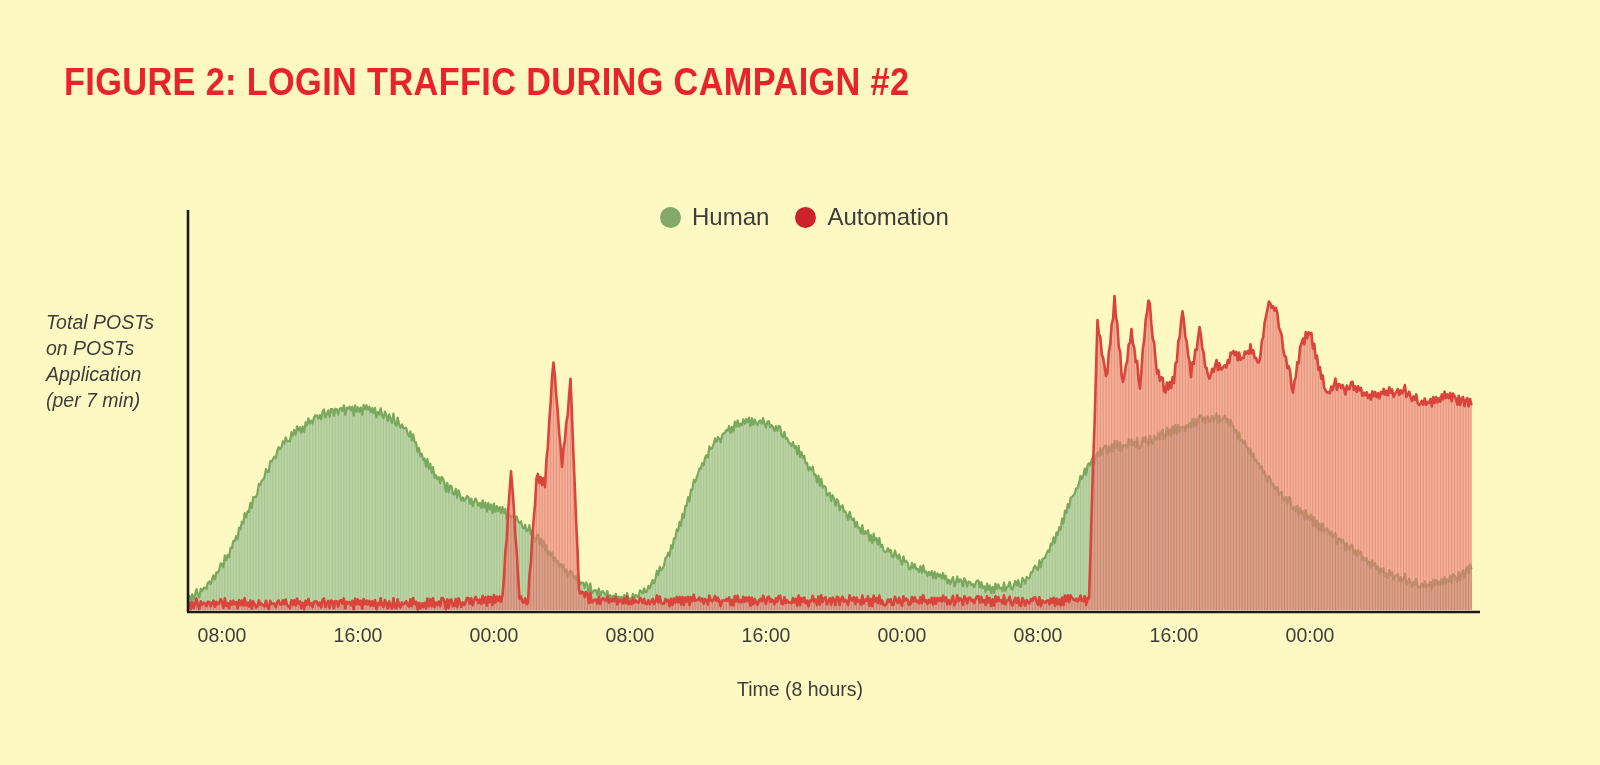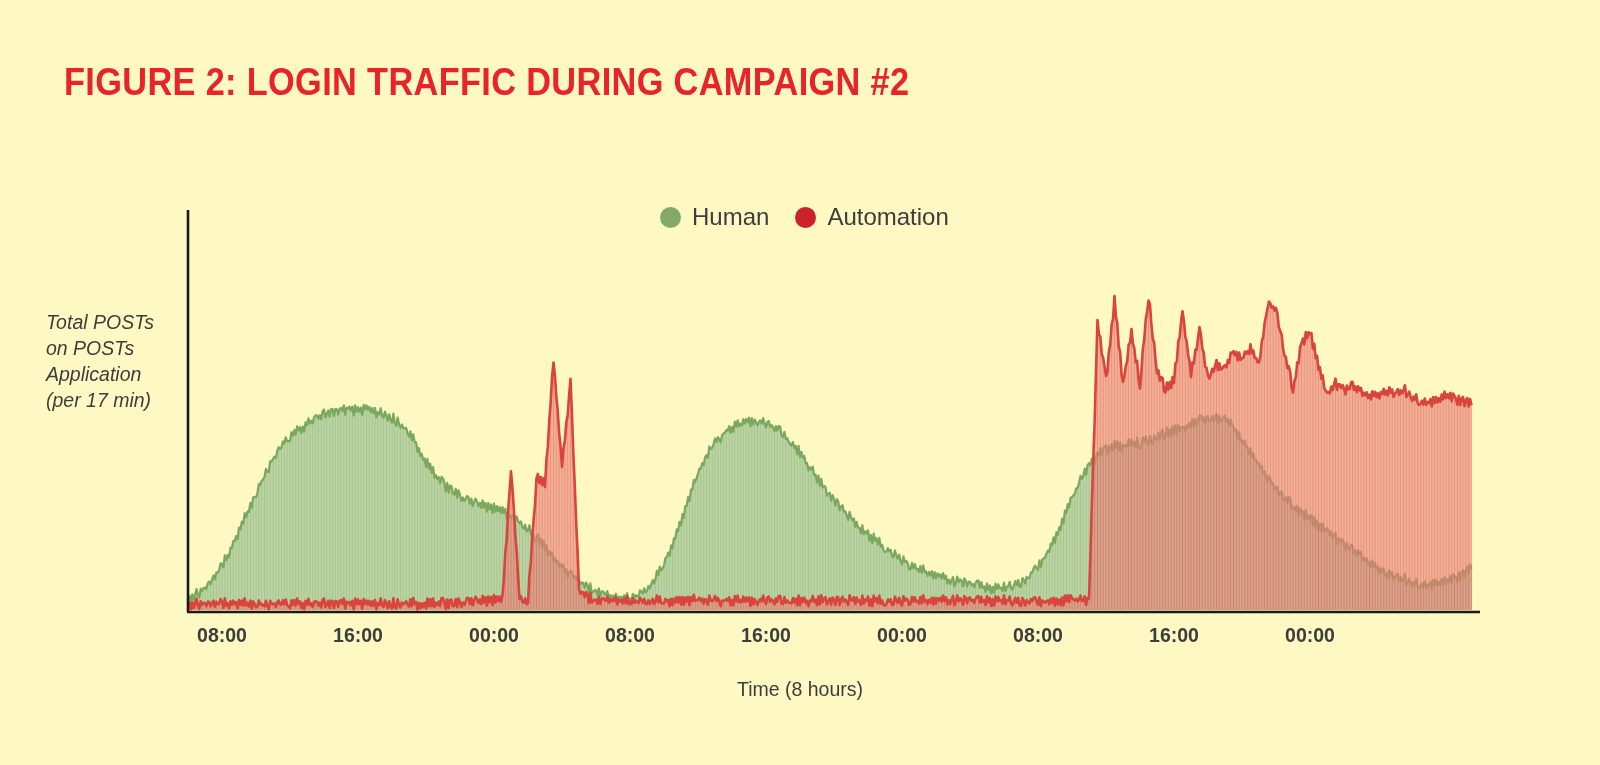--- a/index.html
+++ b/index.html
@@ -87,21 +87,20 @@
     width: 1600px;
     height: 26px;
   }
   .x-tick-label {
     position: absolute;
     top: 0;
     font-size: 19.5px;
     color: #3d3d3d;
     transform: translateX(-50%);
     white-space: nowrap;
-    font-weight: bold;
   }
   
   #plot-area {
     position: absolute;
     left: 0;
     top: 0;
     width: 1600px;
     height: 765px;
   }
   #plot-svg {
@@ -125,21 +124,21 @@
     <div class="legend-item">
       <span class="legend-dot" style="background:#cc2229"></span>
       <span class="legend-label">Automation</span>
     </div>
   </div>
 
   <div id="y-axis-label">
     <span>Total POSTs</span>
     <span>on POSTs</span>
     <span>Application</span>
-    <span>(per 17 min)</span>
+    <span>(per 7 min)</span>
   </div>
 
   <div id="plot-area">
     <svg id="plot-svg" width="1600" height="765">
         <g>
           <path d="M 188.00 610.00 L 188.00 597.40 L 189.42 595.84 L 190.83 601.87 L 192.25 594.30 L 193.67 599.77 L 195.08 594.46 L 196.50 589.02 L 197.92 594.67 L 199.33 597.40 L 200.75 588.72 L 202.17 591.04 L 203.58 588.12 L 205.00 587.63 L 206.42 588.84 L 207.83 582.73 L 209.25 581.54 L 210.67 584.27 L 212.08 579.44 L 213.50 575.33 L 214.92 579.49 L 216.33 572.40 L 217.75 572.75 L 219.17 569.91 L 220.58 563.41 L 222.00 563.78 L 223.42 567.40 L 224.83 555.32 L 226.25 560.19 L 227.67 554.79 L 229.08 557.32 L 230.50 547.58 L 231.92 548.00 L 233.33 540.80 L 234.75 541.23 L 236.17 536.04 L 237.58 539.00 L 239.00 527.70 L 240.42 529.50 L 241.83 521.73 L 243.25 523.57 L 244.67 513.13 L 246.08 517.31 L 247.50 511.41 L 248.92 512.01 L 250.33 502.84 L 251.75 507.88 L 253.17 497.32 L 254.58 496.99 L 256.00 497.25 L 257.42 493.00 L 258.83 483.89 L 260.25 484.88 L 261.67 480.83 L 263.08 479.56 L 264.50 477.16 L 265.92 468.97 L 267.33 471.75 L 268.75 472.01 L 270.17 461.22 L 271.58 461.57 L 273.00 458.96 L 274.42 456.59 L 275.83 458.13 L 277.25 450.88 L 278.67 447.13 L 280.08 449.03 L 281.50 447.21 L 282.92 441.27 L 284.33 443.53 L 285.75 437.27 L 287.17 441.39 L 288.58 441.00 L 290.00 441.40 L 291.42 432.23 L 292.83 435.71 L 294.25 430.02 L 295.67 434.64 L 297.08 426.28 L 298.50 430.48 L 299.92 427.12 L 301.33 432.90 L 302.75 426.55 L 304.17 431.81 L 305.58 422.22 L 307.00 425.19 L 308.42 418.29 L 309.83 423.48 L 311.25 420.64 L 312.67 423.24 L 314.08 417.09 L 315.50 415.34 L 316.92 415.39 L 318.33 418.70 L 319.75 415.10 L 321.17 419.43 L 322.58 411.34 L 324.00 409.44 L 325.42 417.45 L 326.83 413.89 L 328.25 410.35 L 329.67 416.89 L 331.08 409.02 L 332.50 409.09 L 333.92 415.87 L 335.33 408.97 L 336.75 409.05 L 338.17 414.58 L 339.58 408.91 L 341.00 407.90 L 342.42 411.10 L 343.83 405.25 L 345.25 414.75 L 346.67 407.57 L 348.08 408.70 L 349.50 406.57 L 350.92 410.57 L 352.33 406.61 L 353.75 415.50 L 355.17 405.42 L 356.58 411.59 L 358.00 407.24 L 359.42 411.79 L 360.83 407.53 L 362.25 414.87 L 363.67 404.82 L 365.08 409.27 L 366.50 405.25 L 367.92 409.76 L 369.33 406.63 L 370.75 412.12 L 372.17 408.07 L 373.58 413.19 L 375.00 407.80 L 376.42 417.50 L 377.83 412.02 L 379.25 414.32 L 380.67 408.23 L 382.08 415.43 L 383.50 417.99 L 384.92 411.66 L 386.33 415.27 L 387.75 420.85 L 389.17 414.37 L 390.58 419.47 L 392.00 422.75 L 393.42 413.61 L 394.83 423.29 L 396.25 425.68 L 397.67 417.57 L 399.08 424.39 L 400.50 427.95 L 401.92 424.43 L 403.33 427.99 L 404.75 428.32 L 406.17 427.92 L 407.58 433.05 L 409.00 436.46 L 410.42 431.36 L 411.83 440.21 L 413.25 434.27 L 414.67 442.15 L 416.08 442.30 L 417.50 451.87 L 418.92 447.95 L 420.33 456.28 L 421.75 453.67 L 423.17 460.06 L 424.58 458.34 L 426.00 466.70 L 427.42 458.88 L 428.83 468.73 L 430.25 463.70 L 431.67 472.91 L 433.08 467.10 L 434.50 477.84 L 435.92 475.12 L 437.33 479.01 L 438.75 477.08 L 440.17 483.35 L 441.58 476.81 L 443.00 478.41 L 444.42 483.10 L 445.83 491.69 L 447.25 482.88 L 448.67 492.51 L 450.08 485.55 L 451.50 486.20 L 452.92 493.82 L 454.33 494.50 L 455.75 488.70 L 457.17 497.89 L 458.58 490.26 L 460.00 494.98 L 461.42 500.71 L 462.83 497.44 L 464.25 501.02 L 465.67 498.83 L 467.08 495.90 L 468.50 497.38 L 469.92 503.65 L 471.33 498.57 L 472.75 506.12 L 474.17 501.85 L 475.58 498.55 L 477.00 501.76 L 478.42 505.86 L 479.83 502.85 L 481.25 507.94 L 482.67 500.24 L 484.08 507.56 L 485.50 502.78 L 486.92 511.60 L 488.33 502.97 L 489.75 509.37 L 491.17 504.50 L 492.58 513.03 L 494.00 503.63 L 495.42 511.77 L 496.83 506.16 L 498.25 511.16 L 499.67 507.12 L 501.08 513.08 L 502.50 507.13 L 503.92 513.10 L 505.33 508.80 L 506.75 518.81 L 508.17 512.96 L 509.58 515.71 L 511.00 518.50 L 512.42 515.14 L 513.83 514.98 L 515.25 520.51 L 516.67 516.46 L 518.08 521.07 L 519.50 523.11 L 520.92 521.36 L 522.33 527.09 L 523.75 528.58 L 525.17 524.74 L 526.58 531.22 L 528.00 530.39 L 529.42 525.24 L 530.83 534.50 L 532.25 530.74 L 533.67 535.47 L 535.08 541.35 L 536.50 537.92 L 537.92 534.28 L 539.33 543.99 L 540.75 538.49 L 542.17 546.99 L 543.58 540.54 L 545.00 550.10 L 546.42 544.95 L 547.83 555.26 L 549.25 551.27 L 550.67 555.68 L 552.08 552.28 L 553.50 560.90 L 554.92 557.57 L 556.33 562.43 L 557.75 560.87 L 559.17 566.69 L 560.58 563.80 L 562.00 567.63 L 563.42 564.65 L 564.83 571.95 L 566.25 569.28 L 567.67 577.00 L 569.08 572.51 L 570.50 570.84 L 571.92 571.81 L 573.33 577.75 L 574.75 576.17 L 576.17 580.23 L 577.58 575.58 L 579.00 580.04 L 580.42 584.18 L 581.83 582.39 L 583.25 583.09 L 584.67 587.66 L 586.08 582.64 L 587.50 585.04 L 588.92 593.64 L 590.33 583.46 L 591.75 593.10 L 593.17 591.76 L 594.58 590.18 L 596.00 590.29 L 597.42 594.84 L 598.83 588.47 L 600.25 596.09 L 601.67 591.62 L 603.08 591.23 L 604.50 593.60 L 605.92 594.86 L 607.33 591.03 L 608.75 598.03 L 610.17 595.10 L 611.58 597.71 L 613.00 595.69 L 614.42 597.92 L 615.83 593.80 L 617.25 601.32 L 618.67 596.55 L 620.08 598.36 L 621.50 596.74 L 622.92 600.34 L 624.33 595.15 L 625.75 600.14 L 627.17 593.14 L 628.58 601.04 L 630.00 598.47 L 631.42 600.55 L 632.83 593.90 L 634.25 598.08 L 635.67 595.09 L 637.08 596.22 L 638.50 596.78 L 639.92 590.42 L 641.33 591.42 L 642.75 593.42 L 644.17 588.34 L 645.58 592.31 L 647.00 591.33 L 648.42 585.94 L 649.83 588.32 L 651.25 584.01 L 652.67 580.04 L 654.08 583.50 L 655.50 579.22 L 656.92 570.71 L 658.33 575.24 L 659.75 566.58 L 661.17 570.42 L 662.58 568.46 L 664.00 565.73 L 665.42 557.93 L 666.83 556.99 L 668.25 552.65 L 669.67 555.74 L 671.08 545.30 L 672.50 548.24 L 673.92 538.24 L 675.33 538.56 L 676.75 529.32 L 678.17 530.90 L 679.58 521.94 L 681.00 525.72 L 682.42 514.10 L 683.83 517.89 L 685.25 506.20 L 686.67 505.97 L 688.08 496.99 L 689.50 501.28 L 690.92 489.55 L 692.33 489.81 L 693.75 479.91 L 695.17 482.21 L 696.58 478.02 L 698.00 473.59 L 699.42 468.49 L 700.83 468.84 L 702.25 463.05 L 703.67 465.18 L 705.08 457.40 L 706.50 455.18 L 707.92 457.61 L 709.33 446.46 L 710.75 449.05 L 712.17 448.00 L 713.58 444.02 L 715.00 438.45 L 716.42 441.81 L 717.83 437.14 L 719.25 438.92 L 720.67 442.26 L 722.08 435.15 L 723.50 433.51 L 724.92 432.80 L 726.33 429.91 L 727.75 430.69 L 729.17 426.13 L 730.58 432.97 L 732.00 426.80 L 733.42 431.65 L 734.83 421.70 L 736.25 426.57 L 737.67 420.33 L 739.08 426.42 L 740.50 423.71 L 741.92 425.33 L 743.33 419.23 L 744.75 423.75 L 746.17 419.00 L 747.58 422.23 L 749.00 417.61 L 750.42 426.21 L 751.83 418.09 L 753.25 424.74 L 754.67 419.50 L 756.08 422.76 L 757.50 425.30 L 758.92 421.60 L 760.33 420.48 L 761.75 423.48 L 763.17 418.17 L 764.58 423.69 L 766.00 427.62 L 767.42 421.66 L 768.83 421.12 L 770.25 427.02 L 771.67 425.12 L 773.08 427.06 L 774.50 431.11 L 775.92 426.08 L 777.33 430.59 L 778.75 425.82 L 780.17 426.68 L 781.58 435.51 L 783.00 437.18 L 784.42 431.79 L 785.83 438.94 L 787.25 438.12 L 788.67 442.00 L 790.08 443.59 L 791.50 445.84 L 792.92 442.09 L 794.33 448.07 L 795.75 446.01 L 797.17 454.22 L 798.58 445.88 L 800.00 457.19 L 801.42 451.97 L 802.83 457.86 L 804.25 455.89 L 805.67 463.34 L 807.08 462.97 L 808.50 470.61 L 809.92 467.17 L 811.33 469.81 L 812.75 466.76 L 814.17 474.89 L 815.58 474.67 L 817.00 482.29 L 818.42 475.67 L 819.83 485.86 L 821.25 478.80 L 822.67 487.61 L 824.08 486.03 L 825.50 486.93 L 826.92 495.66 L 828.33 493.89 L 829.75 492.75 L 831.17 500.89 L 832.58 495.21 L 834.00 498.88 L 835.42 505.66 L 836.83 499.13 L 838.25 501.43 L 839.67 510.48 L 841.08 506.36 L 842.50 505.27 L 843.92 511.80 L 845.33 511.31 L 846.75 515.10 L 848.17 520.04 L 849.58 511.83 L 851.00 517.61 L 852.42 520.34 L 853.83 518.43 L 855.25 526.80 L 856.67 521.91 L 858.08 527.59 L 859.50 527.85 L 860.92 533.30 L 862.33 525.22 L 863.75 534.19 L 865.17 531.34 L 866.58 533.49 L 868.00 530.24 L 869.42 540.63 L 870.83 535.12 L 872.25 543.10 L 873.67 533.71 L 875.08 540.57 L 876.50 538.25 L 877.92 544.41 L 879.33 537.88 L 880.75 546.95 L 882.17 544.79 L 883.58 550.36 L 885.00 552.16 L 886.42 551.57 L 887.83 548.06 L 889.25 551.46 L 890.67 549.85 L 892.08 556.58 L 893.50 557.40 L 894.92 550.48 L 896.33 555.24 L 897.75 558.68 L 899.17 554.60 L 900.58 560.73 L 902.00 564.74 L 903.42 556.31 L 904.83 561.83 L 906.25 560.93 L 907.67 563.08 L 909.08 569.16 L 910.50 569.44 L 911.92 562.90 L 913.33 568.10 L 914.75 564.15 L 916.17 569.07 L 917.58 568.83 L 919.00 571.97 L 920.42 566.09 L 921.83 572.90 L 923.25 565.41 L 924.67 572.06 L 926.08 571.32 L 927.50 575.84 L 928.92 571.99 L 930.33 575.20 L 931.75 571.03 L 933.17 578.32 L 934.58 572.06 L 936.00 578.50 L 937.42 573.28 L 938.83 576.58 L 940.25 574.35 L 941.67 578.60 L 943.08 573.07 L 944.50 578.91 L 945.92 575.73 L 947.33 583.38 L 948.75 579.67 L 950.17 584.10 L 951.58 580.25 L 953.00 577.03 L 954.42 586.33 L 955.83 582.97 L 957.25 576.52 L 958.67 582.24 L 960.08 579.38 L 961.50 580.85 L 962.92 586.30 L 964.33 578.28 L 965.75 580.89 L 967.17 586.56 L 968.58 581.57 L 970.00 581.80 L 971.42 585.17 L 972.83 584.01 L 974.25 587.12 L 975.67 582.85 L 977.08 580.57 L 978.50 580.62 L 979.92 587.49 L 981.33 582.12 L 982.75 587.94 L 984.17 586.36 L 985.58 591.90 L 987.00 583.52 L 988.42 589.86 L 989.83 585.45 L 991.25 593.34 L 992.67 586.81 L 994.08 592.94 L 995.50 583.69 L 996.92 588.85 L 998.33 584.42 L 999.75 588.38 L 1001.17 587.71 L 1002.58 590.99 L 1004.00 582.69 L 1005.42 591.08 L 1006.83 586.77 L 1008.25 586.38 L 1009.67 581.86 L 1011.08 588.20 L 1012.50 589.64 L 1013.92 585.19 L 1015.33 581.13 L 1016.75 585.45 L 1018.17 579.97 L 1019.58 586.76 L 1021.00 587.00 L 1022.42 578.00 L 1023.83 579.92 L 1025.25 583.50 L 1026.67 576.87 L 1028.08 578.20 L 1029.50 578.24 L 1030.92 572.25 L 1032.33 572.52 L 1033.75 567.85 L 1035.17 565.73 L 1036.58 568.15 L 1038.00 570.07 L 1039.42 560.46 L 1040.83 567.23 L 1042.25 559.44 L 1043.67 558.53 L 1045.08 557.50 L 1046.50 553.68 L 1047.92 550.46 L 1049.33 551.87 L 1050.75 543.56 L 1052.17 544.95 L 1053.58 537.40 L 1055.00 542.77 L 1056.42 532.39 L 1057.83 534.91 L 1059.25 527.15 L 1060.67 529.83 L 1062.08 518.69 L 1063.50 523.38 L 1064.92 510.50 L 1066.33 512.98 L 1067.75 504.03 L 1069.17 507.61 L 1070.58 497.70 L 1072.00 496.93 L 1073.42 495.50 L 1074.83 493.47 L 1076.25 488.36 L 1077.67 488.03 L 1079.08 482.89 L 1080.50 475.79 L 1081.92 478.74 L 1083.33 476.08 L 1084.75 468.65 L 1086.17 474.73 L 1087.58 465.17 L 1089.00 463.15 L 1090.42 465.51 L 1091.83 458.80 L 1093.25 457.65 L 1094.67 464.03 L 1096.08 455.66 L 1097.50 452.40 L 1098.92 455.97 L 1100.33 448.18 L 1101.75 454.94 L 1103.17 448.32 L 1104.58 446.42 L 1106.00 445.29 L 1107.42 454.11 L 1108.83 446.39 L 1110.25 451.45 L 1111.67 444.15 L 1113.08 451.23 L 1114.50 440.84 L 1115.92 448.04 L 1117.33 441.15 L 1118.75 450.43 L 1120.17 442.29 L 1121.58 451.36 L 1123.00 445.02 L 1124.42 446.01 L 1125.83 444.94 L 1127.25 447.57 L 1128.67 439.00 L 1130.08 445.01 L 1131.50 439.41 L 1132.92 445.45 L 1134.33 441.53 L 1135.75 447.31 L 1137.17 437.62 L 1138.58 448.10 L 1140.00 448.45 L 1141.42 445.13 L 1142.83 437.27 L 1144.25 441.88 L 1145.67 436.62 L 1147.08 442.58 L 1148.50 445.39 L 1149.92 435.78 L 1151.33 442.57 L 1152.75 443.90 L 1154.17 435.53 L 1155.58 439.29 L 1157.00 439.59 L 1158.42 432.71 L 1159.83 439.55 L 1161.25 432.22 L 1162.67 429.54 L 1164.08 439.07 L 1165.50 436.68 L 1166.92 427.62 L 1168.33 435.80 L 1169.75 429.26 L 1171.17 436.28 L 1172.58 426.43 L 1174.00 433.47 L 1175.42 424.74 L 1176.83 434.25 L 1178.25 424.97 L 1179.67 431.57 L 1181.08 427.03 L 1182.50 427.77 L 1183.92 426.60 L 1185.33 431.47 L 1186.75 425.03 L 1188.17 427.61 L 1189.58 422.93 L 1191.00 427.54 L 1192.42 418.98 L 1193.83 426.74 L 1195.25 419.20 L 1196.67 425.62 L 1198.08 419.61 L 1199.50 415.36 L 1200.92 415.36 L 1202.33 421.13 L 1203.75 417.33 L 1205.17 423.61 L 1206.58 416.69 L 1208.00 416.33 L 1209.42 421.72 L 1210.83 419.77 L 1212.25 415.97 L 1213.67 421.31 L 1215.08 417.28 L 1216.50 413.53 L 1217.92 423.20 L 1219.33 415.89 L 1220.75 421.51 L 1222.17 420.40 L 1223.58 417.38 L 1225.00 415.48 L 1226.42 422.06 L 1227.83 418.77 L 1229.25 425.90 L 1230.67 419.83 L 1232.08 424.60 L 1233.50 426.70 L 1234.92 431.71 L 1236.33 429.65 L 1237.75 439.10 L 1239.17 432.30 L 1240.58 440.77 L 1242.00 439.89 L 1243.42 443.51 L 1244.83 440.84 L 1246.25 446.69 L 1247.67 447.71 L 1249.08 454.16 L 1250.50 448.35 L 1251.92 456.85 L 1253.33 453.30 L 1254.75 460.34 L 1256.17 459.99 L 1257.58 463.63 L 1259.00 463.36 L 1260.42 468.58 L 1261.83 466.03 L 1263.25 473.55 L 1264.67 471.50 L 1266.08 477.03 L 1267.50 482.18 L 1268.92 475.92 L 1270.33 478.72 L 1271.75 484.15 L 1273.17 483.73 L 1274.58 489.13 L 1276.00 487.52 L 1277.42 486.99 L 1278.83 495.26 L 1280.25 493.21 L 1281.67 491.47 L 1283.08 499.17 L 1284.50 500.74 L 1285.92 497.08 L 1287.33 503.60 L 1288.75 496.97 L 1290.17 497.85 L 1291.58 508.50 L 1293.00 509.26 L 1294.42 506.60 L 1295.83 511.56 L 1297.25 505.72 L 1298.67 515.51 L 1300.08 508.14 L 1301.50 513.40 L 1302.92 511.22 L 1304.33 519.78 L 1305.75 510.12 L 1307.17 518.74 L 1308.58 515.60 L 1310.00 519.93 L 1311.42 514.65 L 1312.83 525.93 L 1314.25 516.99 L 1315.67 527.36 L 1317.08 520.61 L 1318.50 530.52 L 1319.92 523.67 L 1321.33 531.19 L 1322.75 523.46 L 1324.17 531.34 L 1325.58 529.97 L 1327.00 528.03 L 1328.42 530.67 L 1329.83 535.19 L 1331.25 531.46 L 1332.67 538.08 L 1334.08 535.38 L 1335.50 532.92 L 1336.92 544.20 L 1338.33 538.68 L 1339.75 538.59 L 1341.17 542.42 L 1342.58 539.40 L 1344.00 543.03 L 1345.42 550.47 L 1346.83 543.05 L 1348.25 548.31 L 1349.67 549.64 L 1351.08 544.71 L 1352.50 545.57 L 1353.92 553.77 L 1355.33 550.15 L 1356.75 555.85 L 1358.17 550.14 L 1359.58 554.24 L 1361.00 551.77 L 1362.42 560.23 L 1363.83 557.51 L 1365.25 560.64 L 1366.67 558.19 L 1368.08 564.52 L 1369.50 561.64 L 1370.92 567.45 L 1372.33 560.39 L 1373.75 566.20 L 1375.17 563.10 L 1376.58 569.42 L 1378.00 566.55 L 1379.42 573.33 L 1380.83 568.46 L 1382.25 572.02 L 1383.67 568.38 L 1385.08 575.89 L 1386.50 573.48 L 1387.92 578.02 L 1389.33 570.06 L 1390.75 575.40 L 1392.17 572.09 L 1393.58 579.72 L 1395.00 576.66 L 1396.42 575.37 L 1397.83 573.83 L 1399.25 580.77 L 1400.67 577.15 L 1402.08 581.31 L 1403.50 579.26 L 1404.92 573.58 L 1406.33 585.00 L 1407.75 582.12 L 1409.17 578.60 L 1410.58 583.22 L 1412.00 586.85 L 1413.42 581.81 L 1414.83 584.58 L 1416.25 578.73 L 1417.67 586.90 L 1419.08 588.15 L 1420.50 586.37 L 1421.92 583.58 L 1423.33 587.30 L 1424.75 581.23 L 1426.17 587.66 L 1427.58 584.67 L 1429.00 585.74 L 1430.42 581.79 L 1431.83 589.13 L 1433.25 579.70 L 1434.67 585.66 L 1436.08 579.80 L 1437.50 585.20 L 1438.92 581.52 L 1440.33 585.43 L 1441.75 578.71 L 1443.17 584.12 L 1444.58 577.00 L 1446.00 583.91 L 1447.42 579.19 L 1448.83 581.91 L 1450.25 575.63 L 1451.67 583.02 L 1453.08 574.18 L 1454.50 575.77 L 1455.92 577.43 L 1457.33 582.16 L 1458.75 572.19 L 1460.17 580.51 L 1461.58 572.65 L 1463.00 570.22 L 1464.42 577.79 L 1465.83 570.17 L 1467.25 566.56 L 1468.67 573.37 L 1470.08 564.45 L 1471.50 569.05 L 1471.50 610.00 Z" fill="#a9c99c" fill-opacity="0.78" stroke="none"></path>
           <g opacity="0.3">
             <line x1="188.00" y1="597.40" x2="188.00" y2="610.00" stroke="#7aa85e" stroke-width="1.1"></line>
             <line x1="190.83" y1="601.87" x2="190.83" y2="610.00" stroke="#7aa85e" stroke-width="1.1"></line>
             <line x1="193.67" y1="599.77" x2="193.67" y2="610.00" stroke="#7aa85e" stroke-width="1.1"></line>

